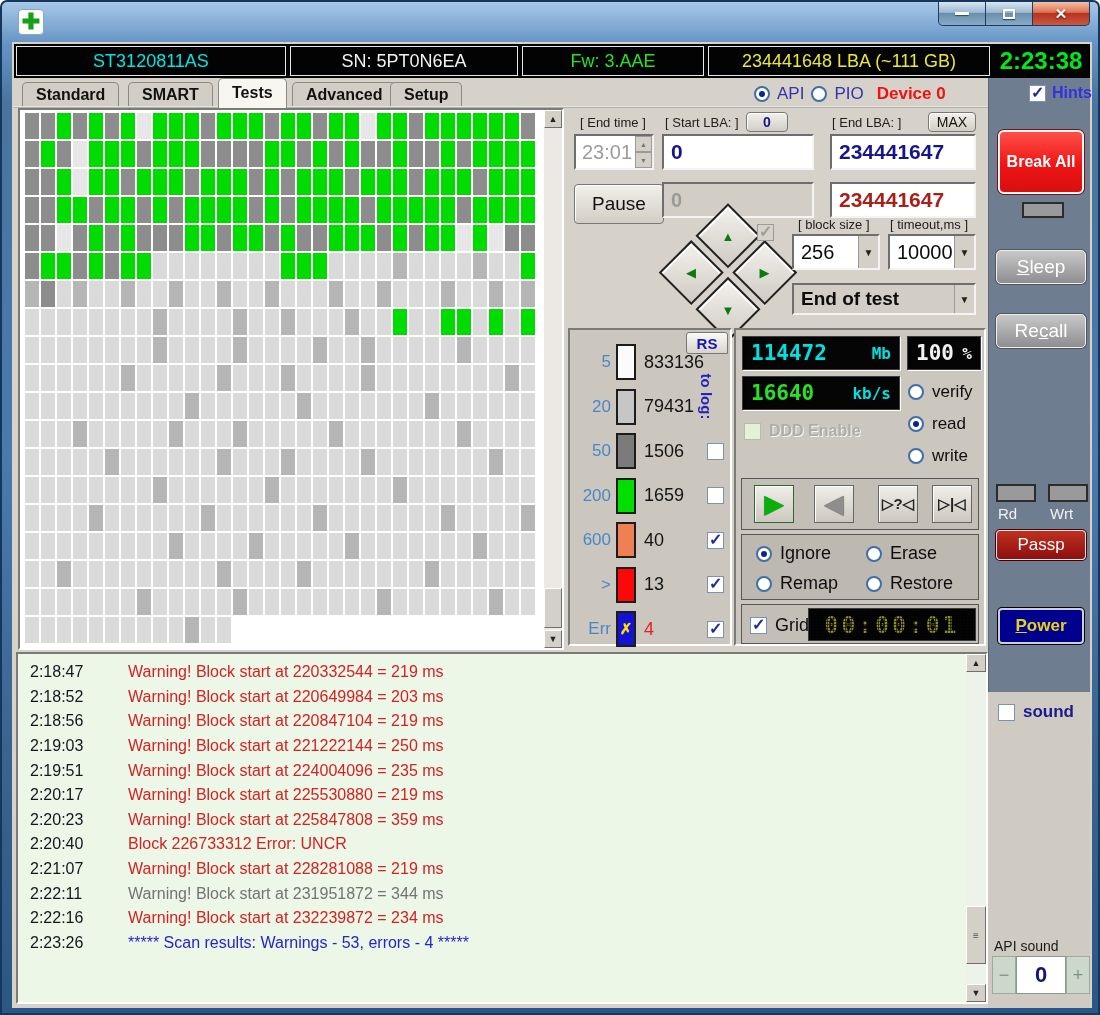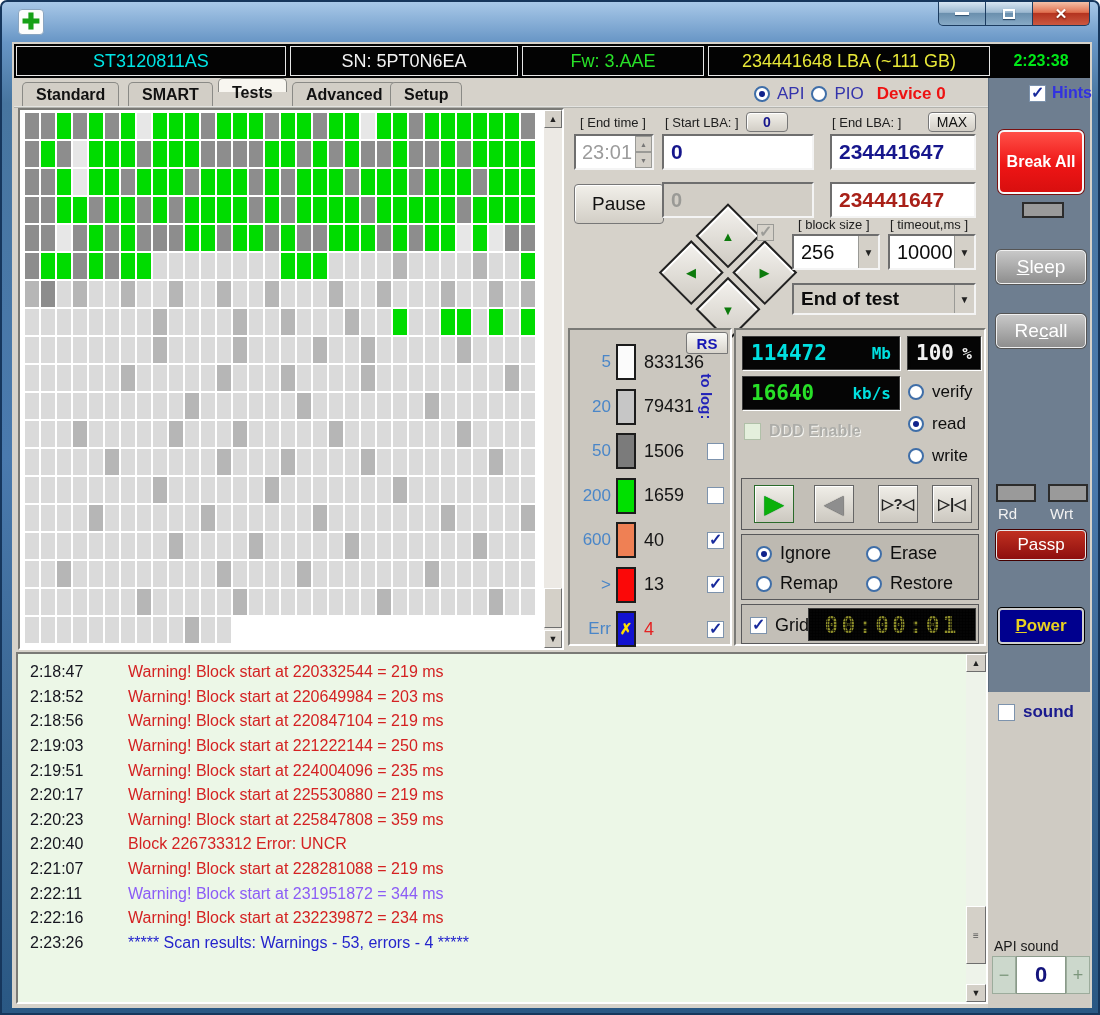--- a/index.html
+++ b/index.html
@@ -32,27 +32,27 @@
 
   
   .info-bar { position:absolute; left:12px; top:42px; width:1076px; height:34px; background:#030303;
     display:flex; align-items:stretch; }
   .seg { border:1px solid #e6e6e6; margin:2px 2px; display:flex; align-items:center; justify-content:center;
     font-size:18px; white-space:nowrap; }
   .seg.model { width:270px; color:#00e5e5; }
   .seg.serial { width:228px; color:#f2f2f2; }
   .seg.fw { width:182px; color:#28e028; }
   .seg.cap { width:282px; color:#e8e838; }
-  .seg.clock { border:none; flex:1; color:#00e818; font-size:16px; font-weight:bold; }
+  .seg.clock { border:none; flex:1; color:#00e818; font-size:24px; font-weight:bold; }
 
   
   .tab-row { position:absolute; left:12px; top:78px; width:974px; height:28px; }
   .tab { position:absolute; top:2px; height:26px; background:#d2cec6; border:1px solid #8a8a86; border-bottom:none;
     border-radius:5px 5px 0 0; font-size:16px; font-weight:bold; color:#111; padding:3px 13px; }
-  .tab.active { top:-2px; height:14px; background:#f8f6f0; z-index:3; padding-top:5px; }
+  .tab.active { top:-2px; height:30px; background:#f8f6f0; z-index:3; padding-top:5px; }
   .hline { position:absolute; left:12px; top:104px; width:974px; height:2px;
     background:linear-gradient(180deg,#fcfcfa,#9a9a94); }
   .radio { width:16px; height:16px; border-radius:50%; background:#fff; border:2px solid #3f6ea8;
     display:inline-block; position:relative; flex:none; }
   .radio.sel::after { content:""; position:absolute; left:3px; top:3px; width:6px; height:6px;
     border-radius:50%; background:#10228c; }
   .apipio { position:absolute; left:740px; top:4px; display:flex; align-items:center; gap:7px; }
   .apipio .lbl { font-size:17px; color:#3434ac; }
   .device-lbl { font-size:17px; font-weight:bold; color:#ee1212; margin-left:6px; }
   .cb { width:17px; height:17px; background:#fff; border:1px solid #7d93ad; display:inline-block;
@@ -1112,21 +1112,21 @@
         <div class="log-line">
           <span class="log-time">2:20:40</span>
           <span class="log-msg" style="color: rgb(212, 34, 34);">Block 226733312 Error: UNCR</span>
         </div>
         <div class="log-line">
           <span class="log-time">2:21:07</span>
           <span class="log-msg" style="color: rgb(212, 34, 34);">Warning! Block start at 228281088 = 219 ms</span>
         </div>
         <div class="log-line">
           <span class="log-time">2:22:11</span>
-          <span class="log-msg" style="color: #8b5cf6;">Warning! Block start at 231951872 = 344 ms</span>
+          <span class="log-msg" style="color: #737373;">Warning! Block start at 231951872 = 344 ms</span>
         </div>
         <div class="log-line">
           <span class="log-time">2:22:16</span>
           <span class="log-msg" style="color: rgb(212, 34, 34);">Warning! Block start at 232239872 = 234 ms</span>
         </div>
         <div class="log-line">
           <span class="log-time">2:23:26</span>
           <span class="log-msg" style="color: rgb(36, 36, 204);">***** Scan results: Warnings - 53, errors - 4 *****</span>
         </div>
       </div>

